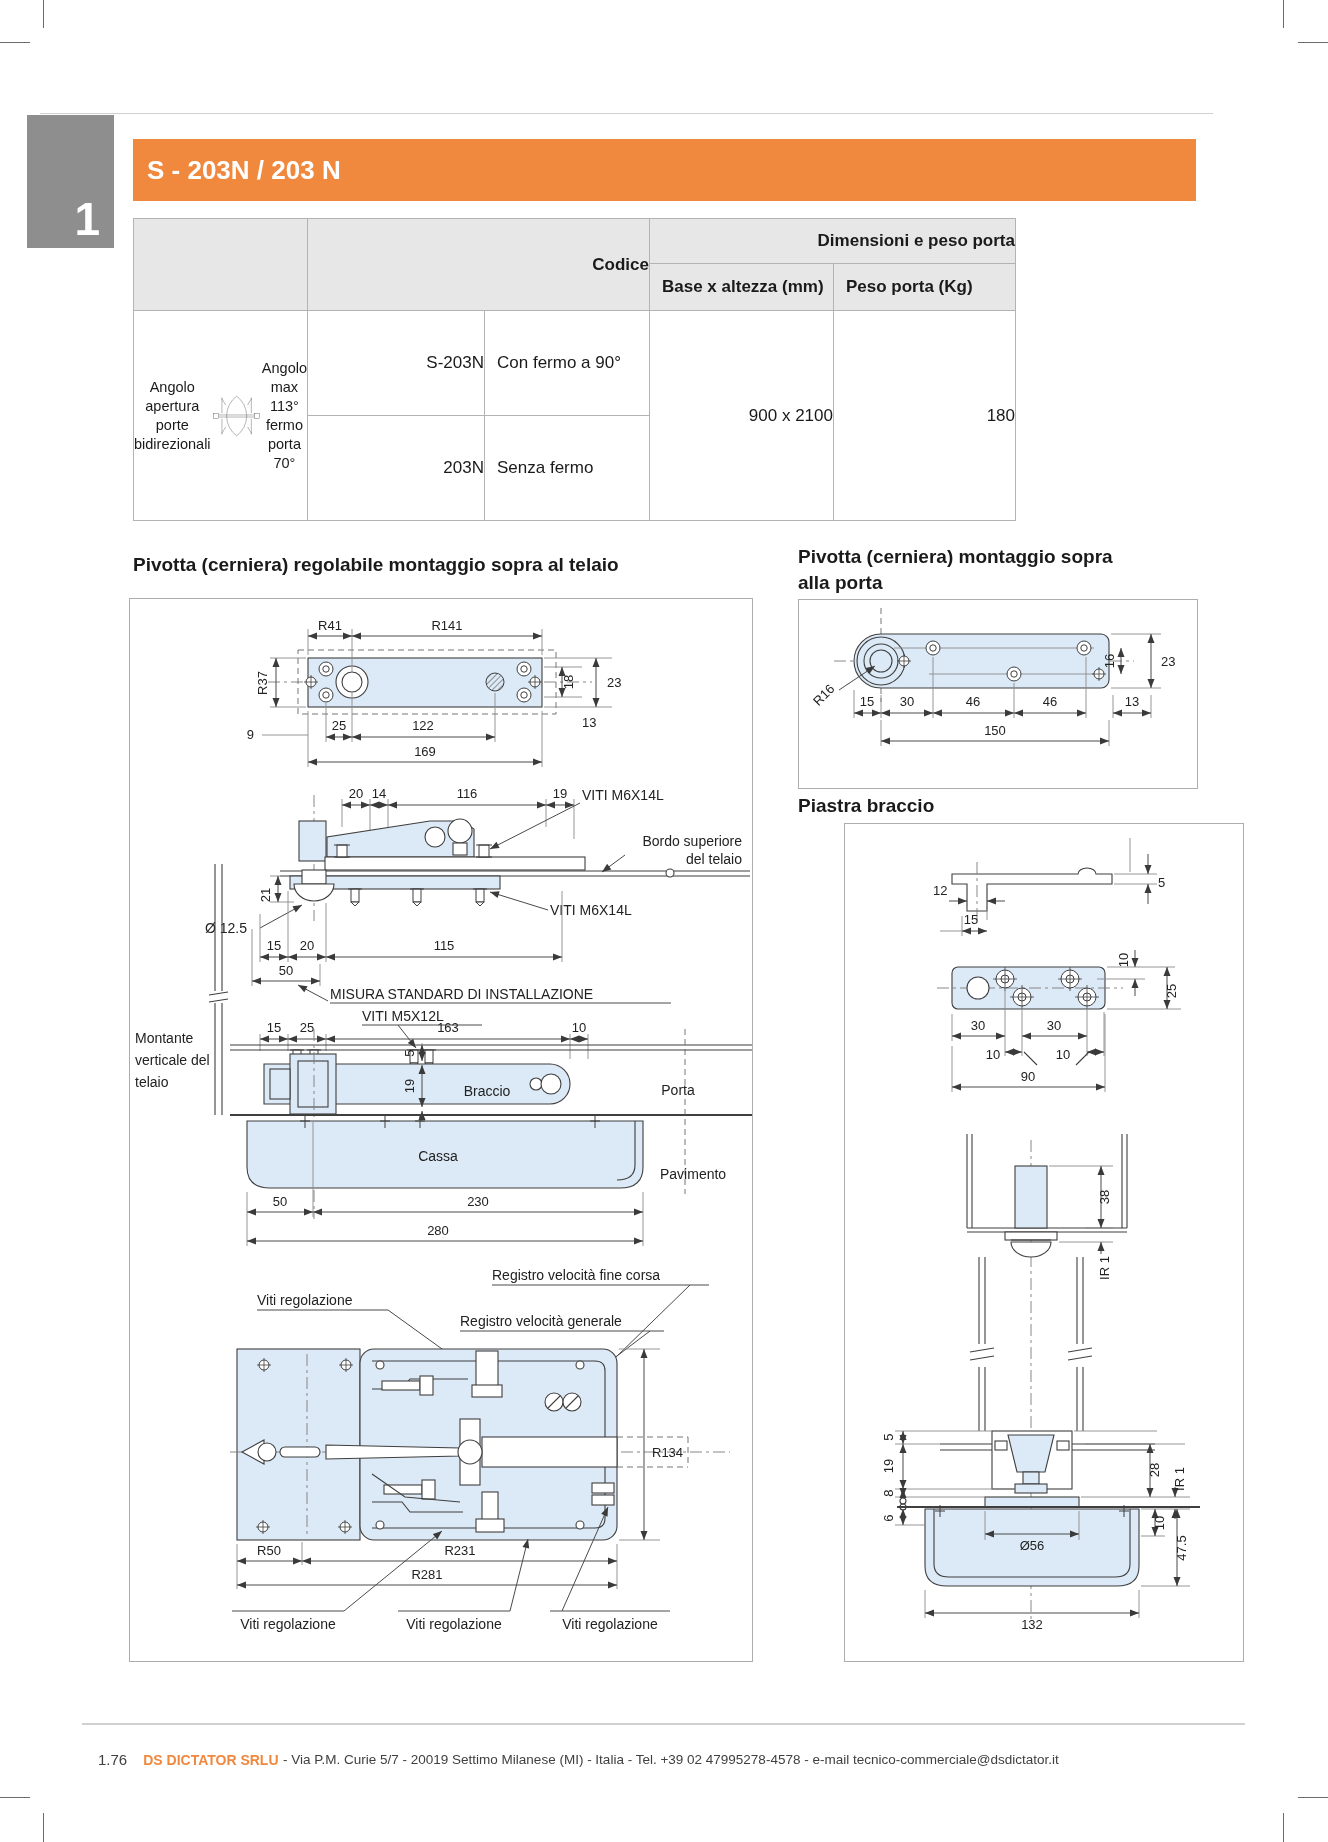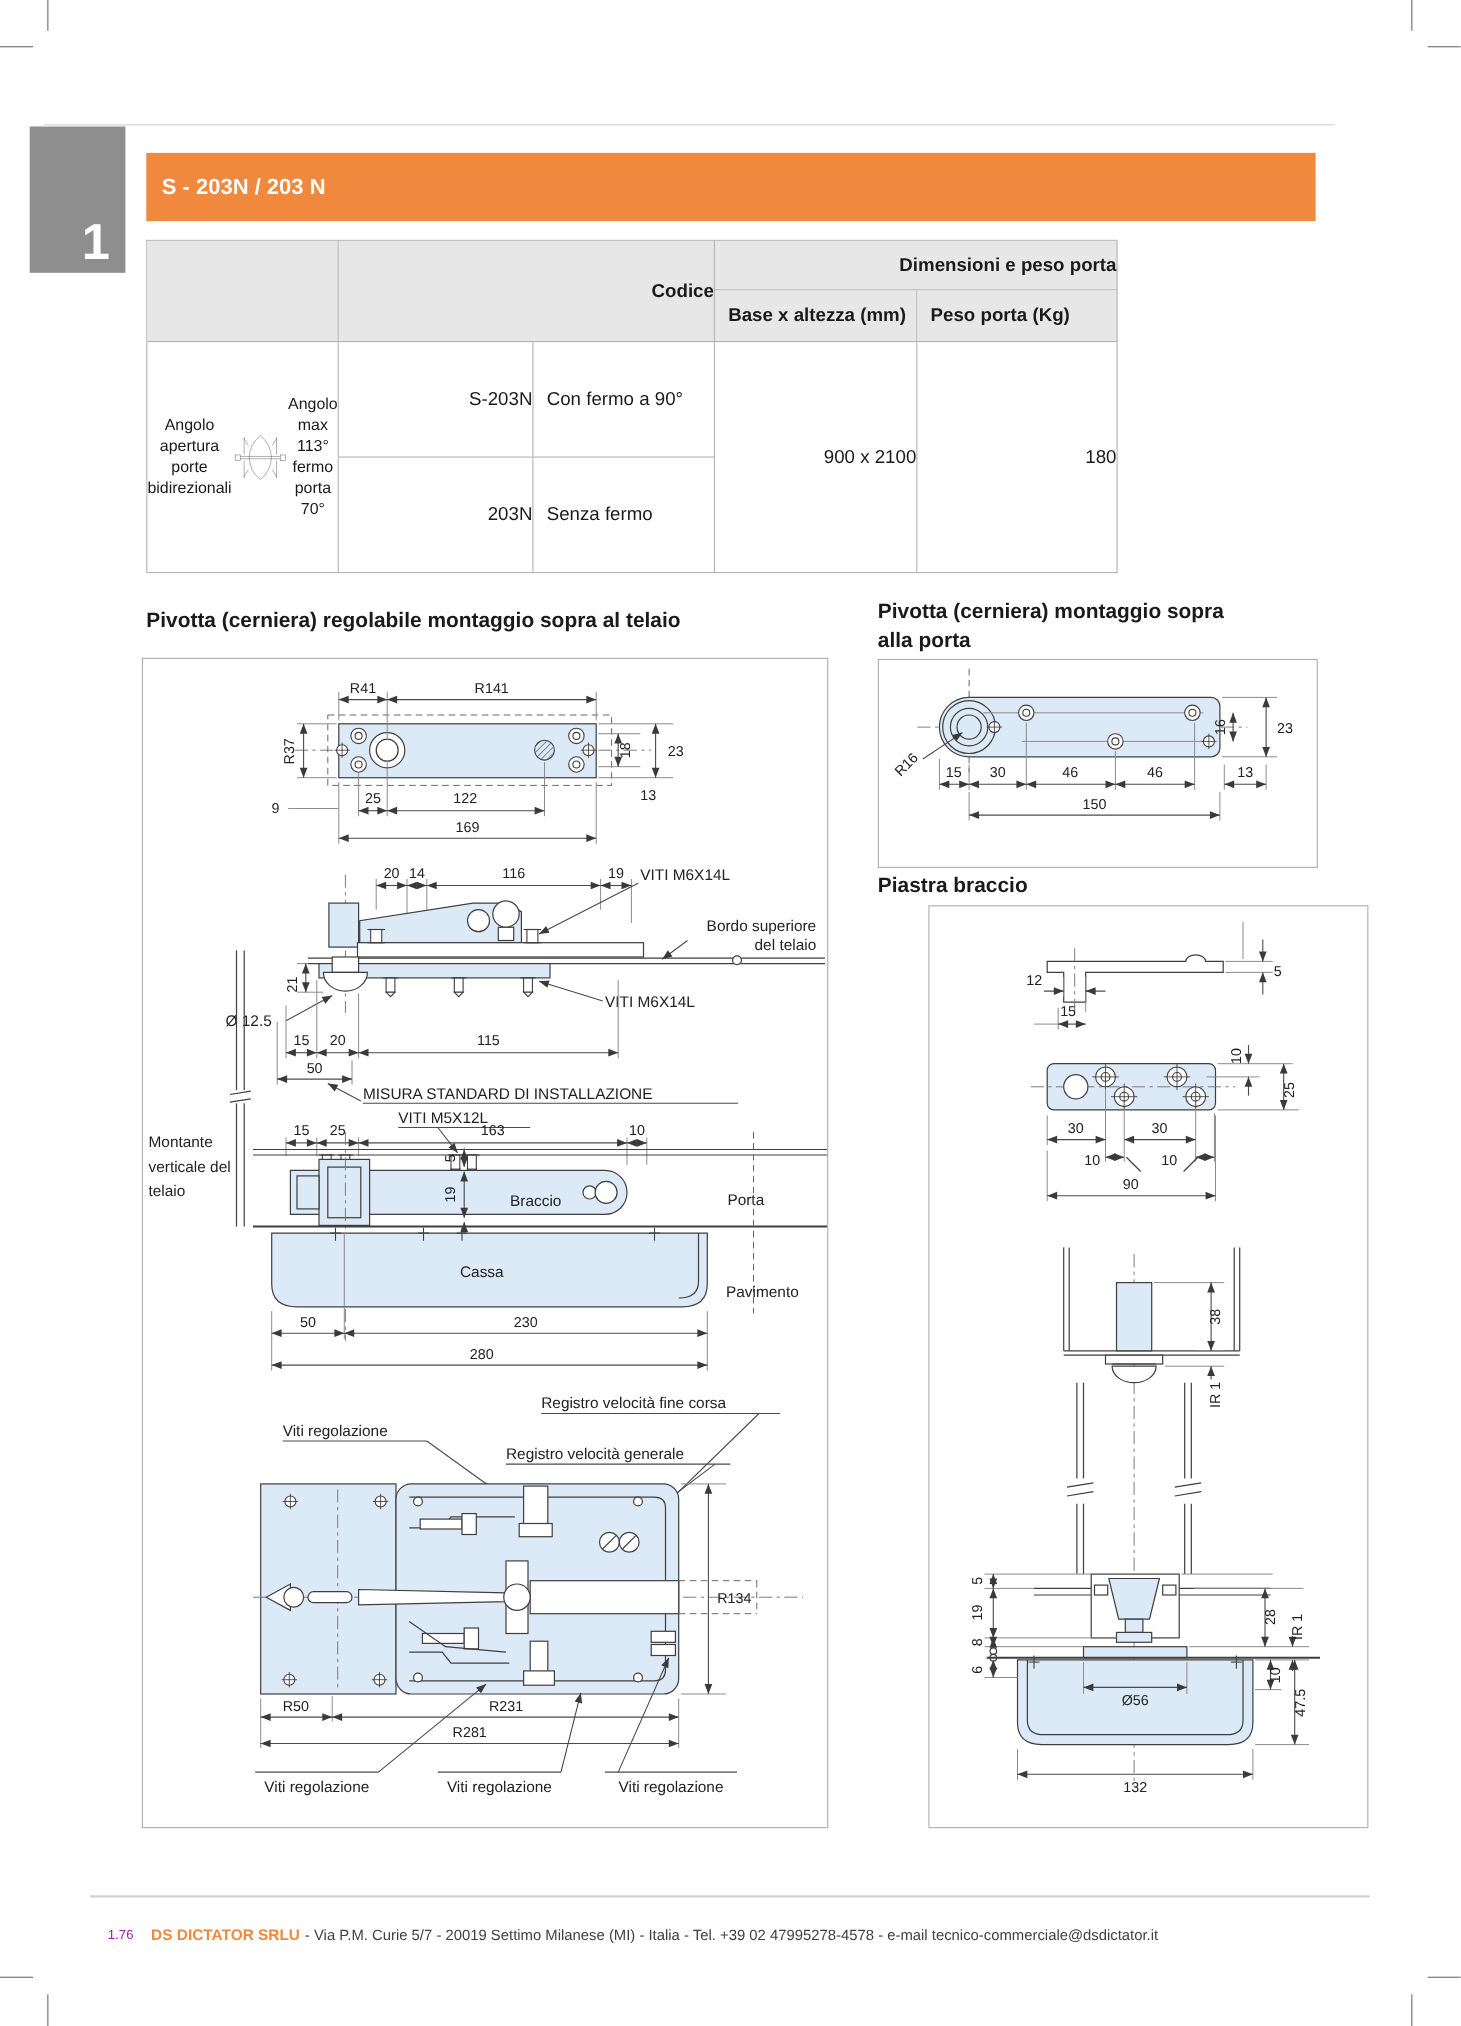--- a/index.html
+++ b/index.html
@@ -5,37 +5,37 @@
   html,body{margin:0;padding:0;background:#fff;}
   .page{position:relative;width:1328px;height:1842px;background:#fff;overflow:hidden;
         font-family:"Liberation Sans",sans-serif;color:#1a1a1a;}
   .crop{position:absolute;background:#6b6b6b;}
   .rule{position:absolute;background:#d0d0d0;}
   
   .tab1{position:absolute;left:27px;top:115px;width:87px;height:133px;background:var(--tab-gray,#8E8E8E);
         display:flex;align-items:flex-end;justify-content:flex-end;padding:0 14px 2px 0;box-sizing:border-box;
         color:#fff;font-size:46px;font-weight:bold;}
   .banner{position:absolute;left:133px;top:139px;width:1063px;height:62px;background:var(--accent-orange,#F0883E);
-        color:#fff;font-size:20px;font-weight:bold;line-height:62px;padding-left:14px;box-sizing:border-box;}
+        color:#fff;font-size:26px;font-weight:bold;line-height:62px;padding-left:14px;box-sizing:border-box;}
   
   .ptable{position:absolute;left:133px;top:218px;width:882px;height:302px;display:grid;
         grid-template-columns:174px 177px 165px 184px 182px;grid-template-rows:45px 47px 105px 105px;
         border-top:1px solid #b3b3b3;border-left:1px solid #b3b3b3;font-size:17px;}
   .ptable .cell{border-right:1px solid #b3b3b3;border-bottom:1px solid #b3b3b3;display:flex;align-items:center;box-sizing:border-box;}
   .hdr{background:var(--table-header-gray,#E7E7E7);}
   .cen{justify-content:flex-end;text-align:center;}
   .padl{padding-left:12px;}
   .bold{font-weight:bold;}
   .imgcell{flex-direction:row;justify-content:center;font-size:14.5px;text-align:center;line-height:19px;}
   
   .h2{position:absolute;font-size:19px;font-weight:bold;line-height:26px;}
   .dbox{position:absolute;border:1px solid #adadad;background:#fff;}
   
   .footer{position:absolute;left:98px;top:1750px;width:1160px;white-space:nowrap;}
-  .fpage{color:#a21caf;font-size:12px;margin-right:16px;vertical-align:middle;}
+  .fpage{color:#404040;font-size:15px;margin-right:16px;vertical-align:middle;}
   .fcomp{color:var(--accent-orange,#E87B22);font-weight:bold;font-size:14px;vertical-align:middle;}
   .finfo{color:#404040;font-size:13.5px;vertical-align:middle;}
   
   svg text{font-family:"Liberation Sans",sans-serif;}
   .dl{stroke:#4a4a4a;stroke-width:1;fill:none;}
   .el{stroke:#8a8a8a;stroke-width:0.9;fill:none;}
   .ol{stroke:#3f3f3f;stroke-width:1.1;fill:none;}
   .olw{stroke:#3f3f3f;stroke-width:1.1;fill:#fff;}
   .part{fill:var(--part-fill-blue,#DCE9F6);stroke:#3f3f3f;stroke-width:1.1;}
   .cl{stroke:#7a7a7a;stroke-width:0.9;stroke-dasharray:12 4 3 4;fill:none;}

